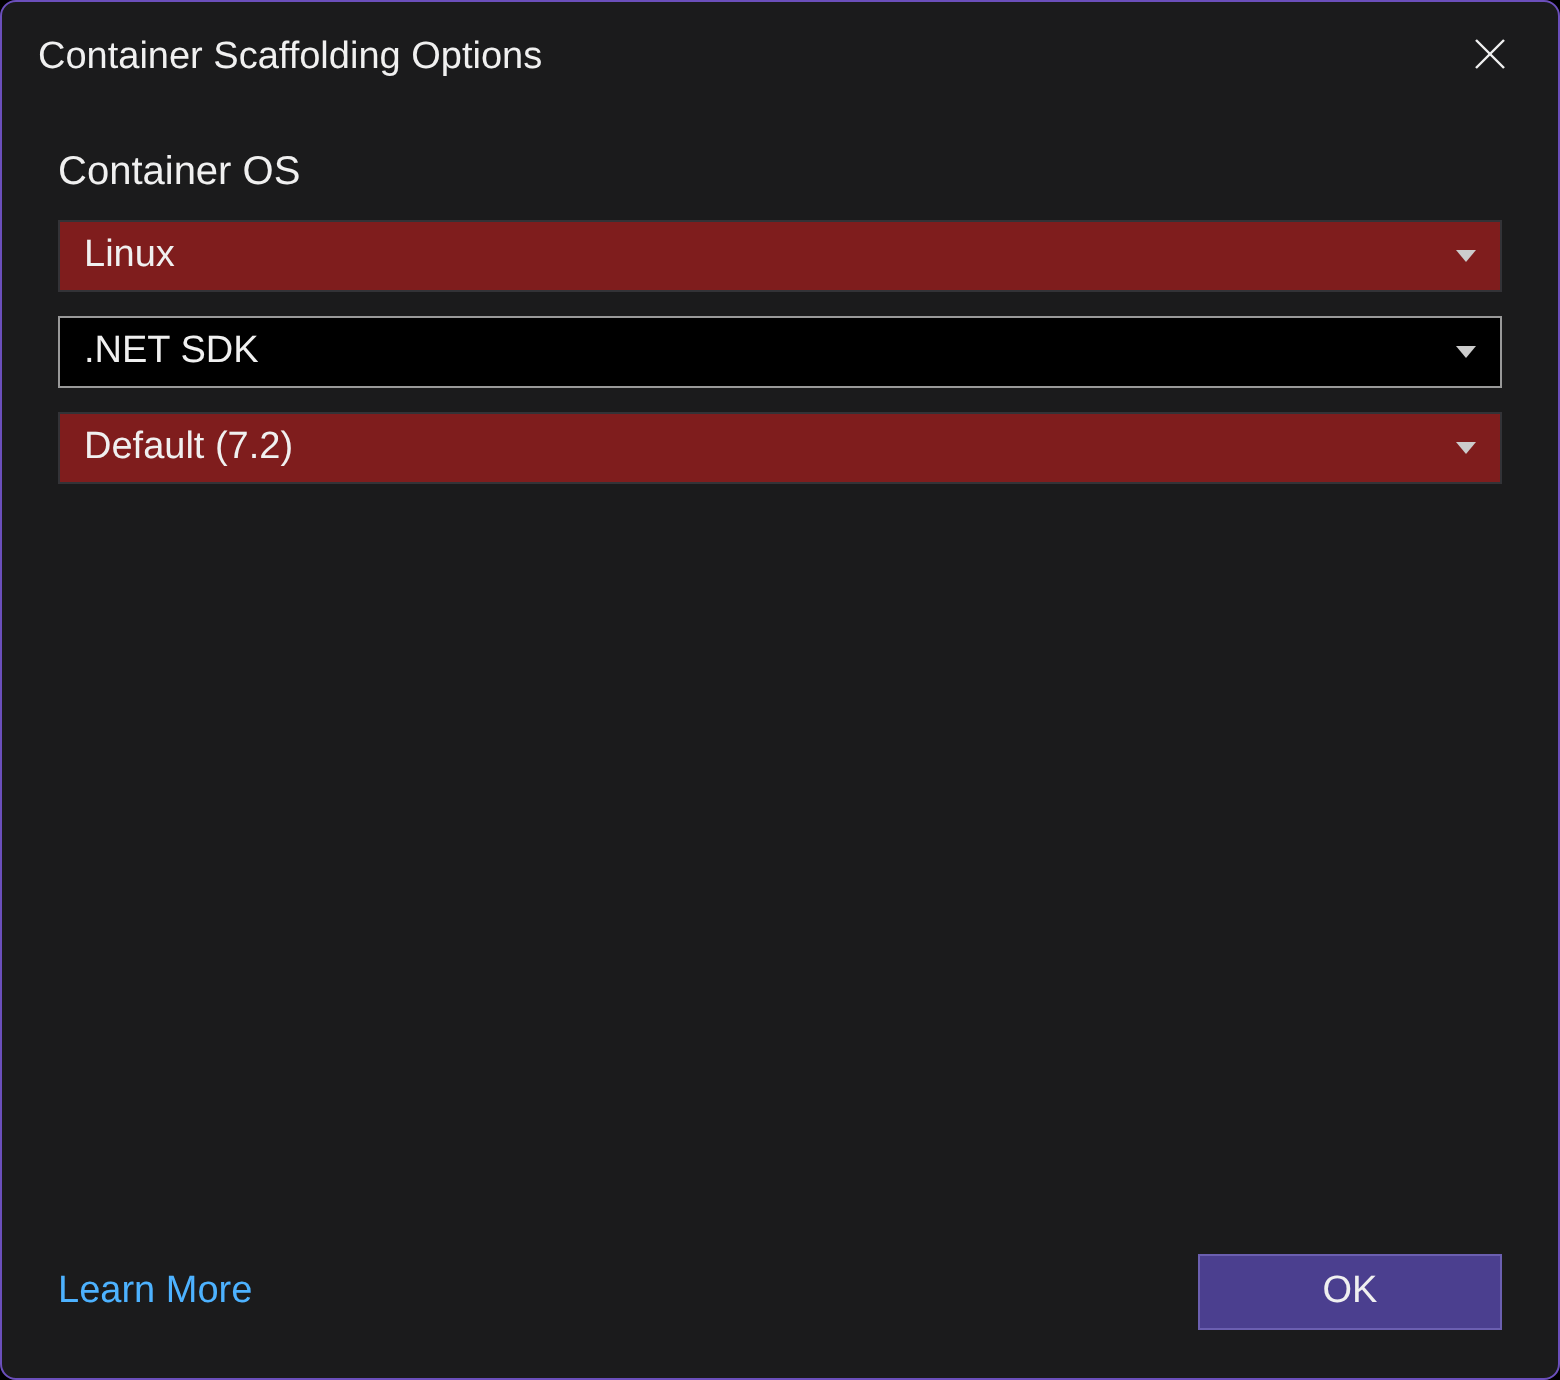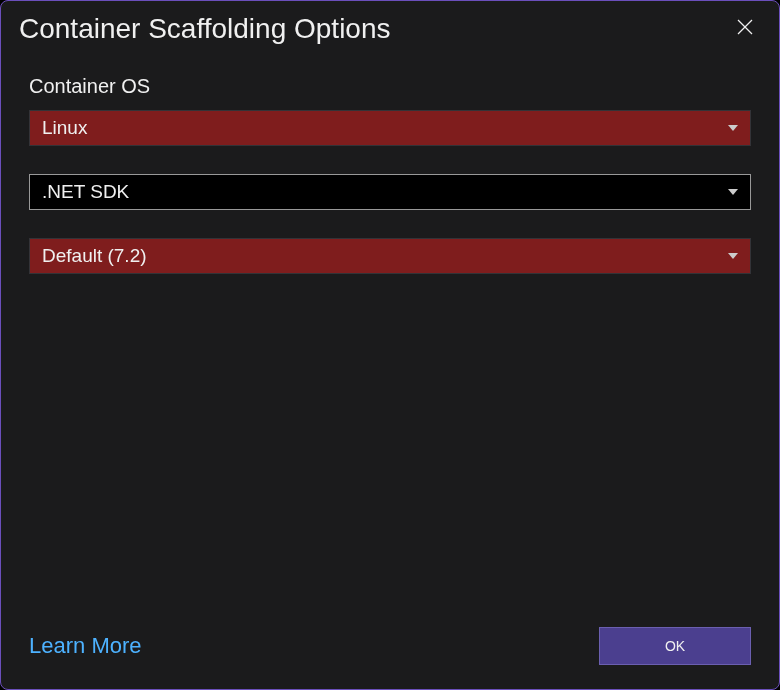--- a/index.html
+++ b/index.html
@@ -25,42 +25,42 @@
       position: relative;
     }
     .titlebar {
       display: flex;
       align-items: center;
       justify-content: space-between;
       padding: 12px 18px 10px 18px;
     }
     .title {
       color: #f0f0f0;
-      font-size: 28px;
+      font-size: 19px;
       font-weight: 400;
     }
     .close-btn {
       width: 32px;
       height: 32px;
       display: flex;
       align-items: center;
       justify-content: center;
       cursor: pointer;
       color: #f0f0f0;
     }
     .close-btn svg {
       width: 16px;
       height: 16px;
     }
     .content {
       flex: 1;
       padding: 20px 28px 0 28px;
     }
     .field-group {
-      margin-bottom: 28px;
+      margin-bottom: 12px;
     }
     .field-label {
       color: #f0f0f0;
       font-size: 20px;
       font-weight: 400;
       margin-bottom: 12px;
       display: block;
     }
     .select {
       width: 100%;
@@ -92,34 +92,34 @@
       display: block;
     }
     .footer {
       display: flex;
       align-items: center;
       padding: 18px 28px 24px 28px;
       gap: 14px;
     }
     .learn-more {
       color: #4db2ff;
-      font-size: 22px;
+      font-size: 19px;
       text-decoration: none;
       cursor: pointer;
     }
     .spacer {
       flex: 1;
     }
     .btn {
       min-width: 152px;
       height: 38px;
       display: flex;
       align-items: center;
       justify-content: center;
-      font-size: 14px;
+      font-size: 19px;
       cursor: pointer;
       border: none;
       color: #f0f0f0;
     }
     .btn-primary {
       background: #4b3f8f;
       border: 1px solid #6b5fb0;
     }
     .btn-secondary {
       background: #3a3a3d;

